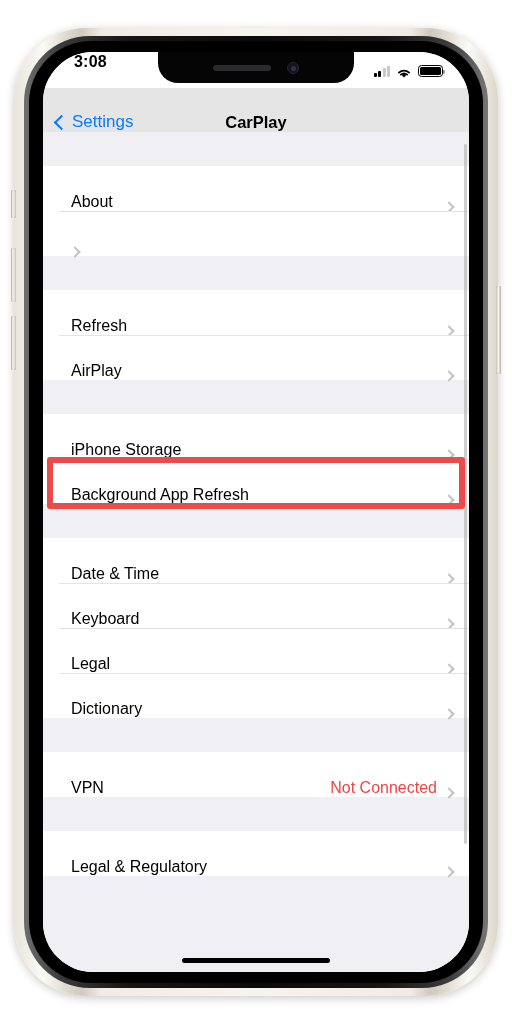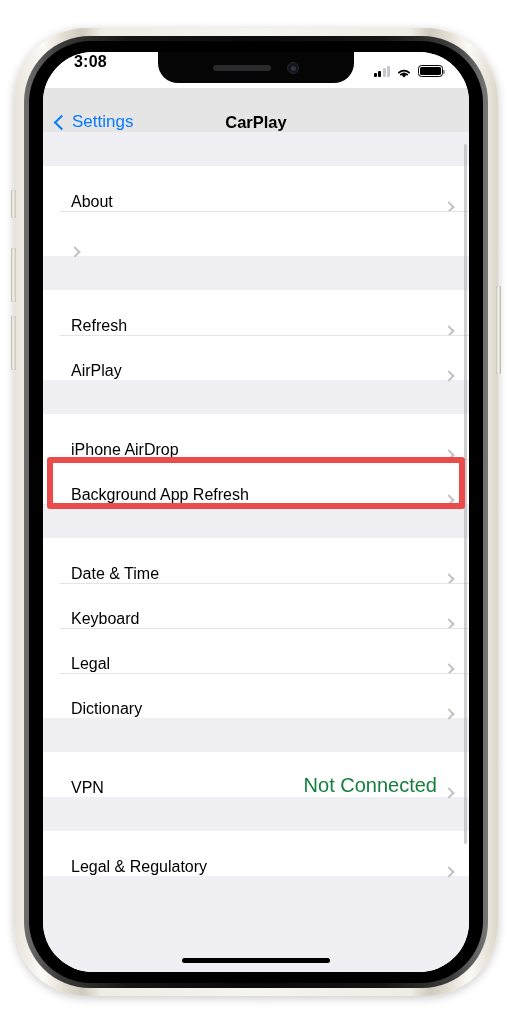--- a/index.html
+++ b/index.html
@@ -219,22 +219,22 @@
     height: 1px;
     background: #e4e4e6;
   }
   .row-label {
     font-size: 16px;
     color: #000;
     flex: 1;
     white-space: nowrap;
   }
   .row-value {
-    font-size: 20px;
-    color: #15803d;
+    font-size: 16px;
+    color: #ef4444;
     margin-right: 8px;
     white-space: nowrap;
   }
   .chev {
     width: 8px; height: 8px;
     border-top: 2px solid #c4c4c6;
     border-right: 2px solid #c4c4c6;
     transform: rotate(45deg);
     flex: none;
     margin-right: 4px;
@@ -376,21 +376,21 @@
         <div class="row">
           <span class="row-label">AirPlay</span>
           <span class="chev"></span>
         </div>
       </div>
 
       <div class="gap g3"></div>
 
       <div class="group">
         <div class="row">
-          <span class="row-label">iPhone AirDrop</span>
+          <span class="row-label">iPhone Storage</span>
           <span class="chev"></span>
         </div>
         <div class="row">
           <span class="row-label">Background App Refresh</span>
           <span class="chev"></span>
         </div>
       </div>
 
       <div class="gap g4"></div>
 

